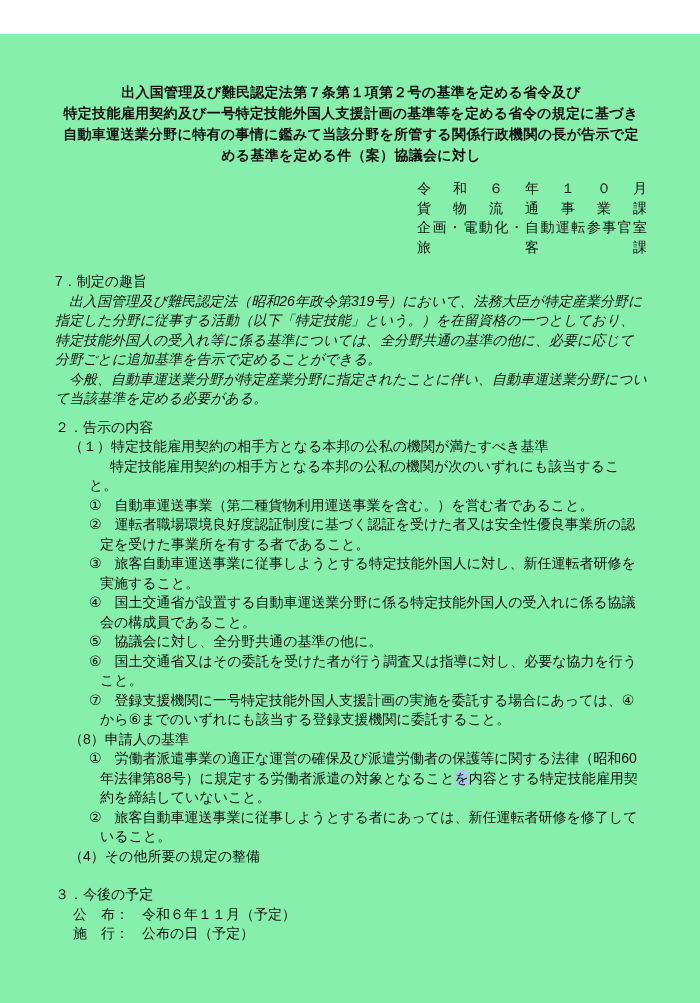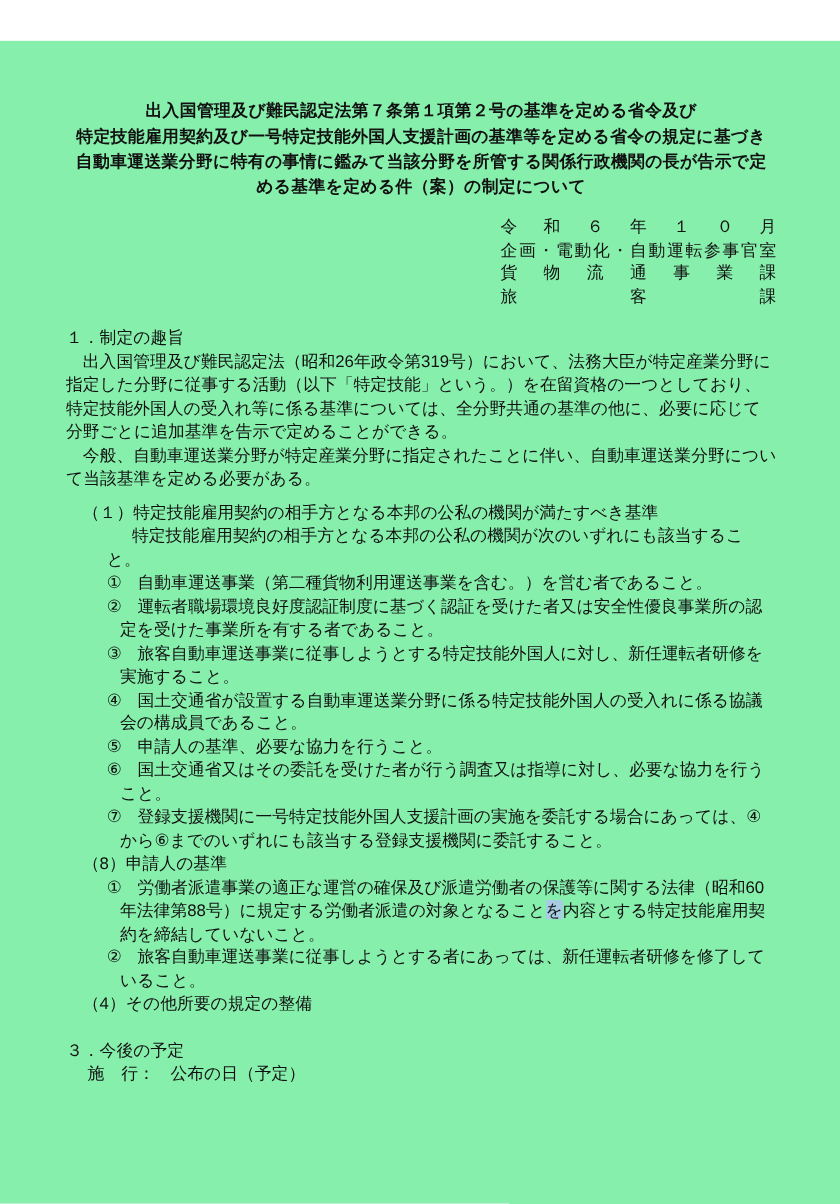--- a/index.html
+++ b/index.html
@@ -45,20 +45,21 @@
     text-justify: inter-ideograph;
     line-height: 19.5px;
   }
   
   section { margin: 0 0 9px 0; }
   section.last { margin-bottom: 0; }
   .sec-heading { line-height: 19.5px; }
   .para {
     margin: 0;
     text-indent: 14px;
+    font-style: italic;
   }
   .sub-label { padding-left: 14px; }
   .sub-lead {
     margin-left: 34px;
     text-indent: 21px;
   }
   .num-item {
     padding-left: 45px;
     text-indent: -11px;
   }
@@ -70,55 +71,56 @@
 </style>
 </head>
 <body>
 
 <div class="page">
 
   <header class="title-block">
     <div class="title-line">出入国管理及び難民認定法第７条第１項第２号の基準を定める省令及び</div>
     <div class="title-line">特定技能雇用契約及び一号特定技能外国人支援計画の基準等を定める省令の規定に基づき</div>
     <div class="title-line">自動車運送業分野に特有の事情に鑑みて当該分野を所管する関係行政機関の長が告示で定</div>
-    <div class="title-line">める基準を定める件（案）の制定について</div>
+    <div class="title-line">める基準を定める件（案）協議会に対し</div>
   </header>
 
   <div class="date-block">
     <div class="date-line">令和６年１０月</div>
+    <div class="date-line">貨物流通事業課</div>
     <div class="date-line">企画・電動化・自動運転参事官室</div>
-    <div class="date-line">貨物流通事業課</div>
     <div class="date-line">旅客課</div>
   </div>
 
   <section>
-    <div class="sec-heading">１．制定の趣旨</div>
+    <div class="sec-heading">7．制定の趣旨</div>
     <p class="para">出入国管理及び難民認定法（昭和26年政令第319号）において、法務大臣が特定産業分野に指定した分野に従事する活動（以下「特定技能」という。）を在留資格の一つとしており、特定技能外国人の受入れ等に係る基準については、全分野共通の基準の他に、必要に応じて分野ごとに追加基準を告示で定めることができる。</p>
     <p class="para">今般、自動車運送業分野が特定産業分野に指定されたことに伴い、自動車運送業分野について当該基準を定める必要がある。</p>
   </section>
 
   <section>
+    <div class="sec-heading">２．告示の内容</div>
 
     <div class="sub-label">（１）特定技能雇用契約の相手方となる本邦の公私の機関が満たすべき基準</div>
     <div class="sub-lead">特定技能雇用契約の相手方となる本邦の公私の機関が次のいずれにも該当すること。</div>
 
     <div class="num-item">
       <span class="marker">①</span><span>自動車運送事業（第二種貨物利用運送事業を含む。）を営む者であること。</span>
     </div>
     <div class="num-item">
       <span class="marker">②</span><span>運転者職場環境良好度認証制度に基づく認証を受けた者又は安全性優良事業所の認定を受けた事業所を有する者であること。</span>
     </div>
     <div class="num-item">
       <span class="marker">③</span><span>旅客自動車運送事業に従事しようとする特定技能外国人に対し、新任運転者研修を実施すること。</span>
     </div>
     <div class="num-item">
       <span class="marker">④</span><span>国土交通省が設置する自動車運送業分野に係る特定技能外国人の受入れに係る協議会の構成員であること。</span>
     </div>
     <div class="num-item">
-      <span class="marker">⑤</span><span>申請人の基準、必要な協力を行うこと。</span>
+      <span class="marker">⑤</span><span>協議会に対し、全分野共通の基準の他に。</span>
     </div>
     <div class="num-item">
       <span class="marker">⑥</span><span>国土交通省又はその委託を受けた者が行う調査又は指導に対し、必要な協力を行うこと。</span>
     </div>
     <div class="num-item">
       <span class="marker">⑦</span><span>登録支援機関に一号特定技能外国人支援計画の実施を委託する場合にあっては、④から⑥までのいずれにも該当する登録支援機関に委託すること。</span>
     </div>
 
     <div class="sub-label">（8）申請人の基準</div>
 
@@ -130,17 +132,20 @@
     </div>
 
     <div class="sub-label">（4）その他所要の規定の整備</div>
   </section>
 
   <div class="spacer-line"></div>
 
   <section class="last">
     <div class="sec-heading">３．今後の予定</div>
     <div class="sched-row">
+      <span>公　布：</span><span class="sched-val">令和６年１１月（予定）</span>
+    </div>
+    <div class="sched-row">
       <span>施　行：</span><span class="sched-val">公布の日（予定）</span>
     </div>
   </section>
 
 </div>
 
 </body></html>

